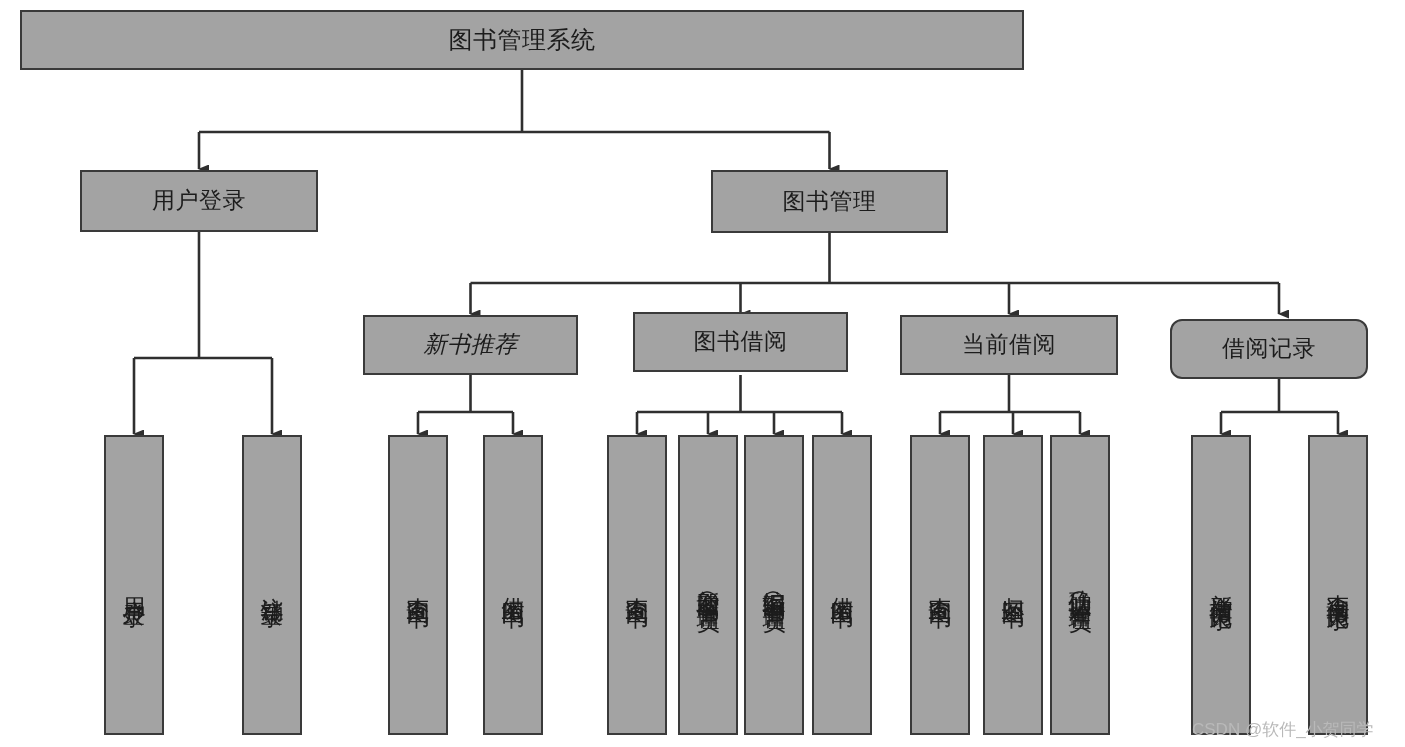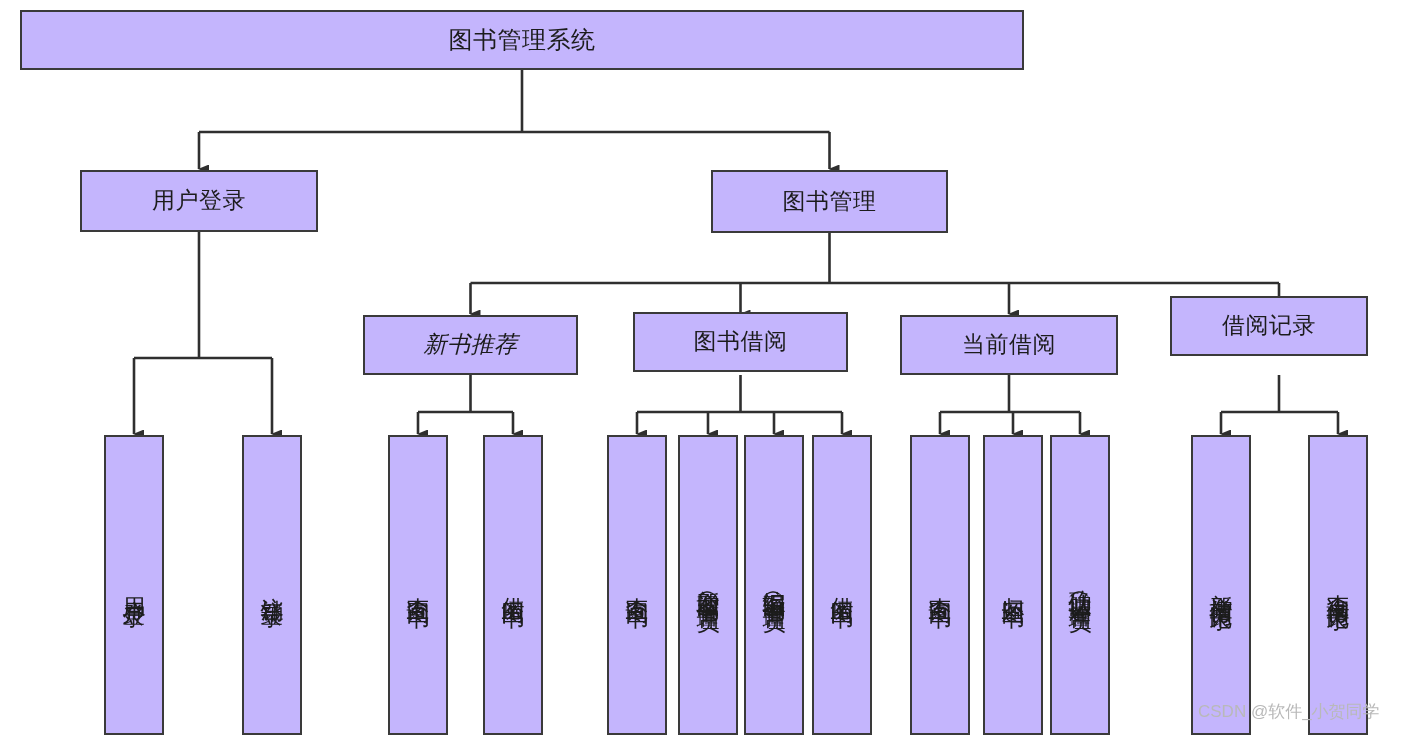--- a/index.html
+++ b/index.html
@@ -27,21 +27,21 @@
     position: absolute;
     left: 0; top: 0;
     width: 1405px;
     height: 747px;
     z-index: 1;
   }
   
   .node {
     position: absolute;
     box-sizing: border-box;
-    background: #c4b5fd;
+    background: #a3a3a3;
     border: 2.5px solid #3a3a3a;
     z-index: 2;
     display: flex;
     align-items: center;
     justify-content: center;
     overflow: hidden;
   }
   .node .label {
     color: #1c1c1c;
     line-height: 1.18;
@@ -68,27 +68,26 @@
     font-size: 23px;
     line-height: 1.08;
     letter-spacing: 3px;
     text-align: center;
     max-height: 100%;
   }
   
   #watermark {
     position: absolute;
     left: 1192px;
-    top: 700px;
+    top: 718px;
     z-index: 3;
     font-size: 17px;
     color: #b9b9b9;
     white-space: nowrap;
     font-family: "Liberation Sans", "DejaVu Sans", sans-serif;
-    padding-left: 6px;
   }
 </style>
 </head>
 <body>
 
 <div id="diagram-root">
 
   <svg id="connectors" viewBox="0 0 1405 747" width="1405" height="747" xmlns="http://www.w3.org/2000/svg">
     <defs>
       <marker id="arrowhead" markerWidth="9" markerHeight="11" refX="4.5" refY="10" orient="auto" markerUnits="userSpaceOnUse">
@@ -138,21 +137,21 @@
 
   <div class="node horiz" id="node-new-book-rec" style="left: 363px; top: 315px; width: 215px; height: 60px; font-style: italic;">
     <span class="label">新书推荐</span>
   </div>
   <div class="node horiz" id="node-book-borrow" style="left: 633px; top: 312px; width: 215px; height: 60px;">
     <span class="label">图书借阅</span>
   </div>
   <div class="node horiz" id="node-current-borrow" style="left: 900px; top: 315px; width: 218px; height: 60px; justify-content: center;">
     <span class="label">当前借阅</span>
   </div>
-  <div class="node horiz" id="node-borrow-record" style="left: 1170px; top: 296px; width: 198px; height: 60px;">
+  <div class="node horiz" id="node-borrow-record" style="left: 1170px; top: 319px; width: 198px; height: 60px; border-radius: 12px;">
     <span class="label">借阅记录</span>
   </div>
 
   <div class="node vert" id="node-leaf-user-login" style="left: 104px; top: 435px; width: 60px; height: 300px;">
     <span class="label">用户登录</span>
   </div>
   <div class="node vert" id="node-leaf-user-logout" style="left: 242px; top: 435px; width: 60px; height: 300px;">
     <span class="label">注销登录</span>
   </div>
 

